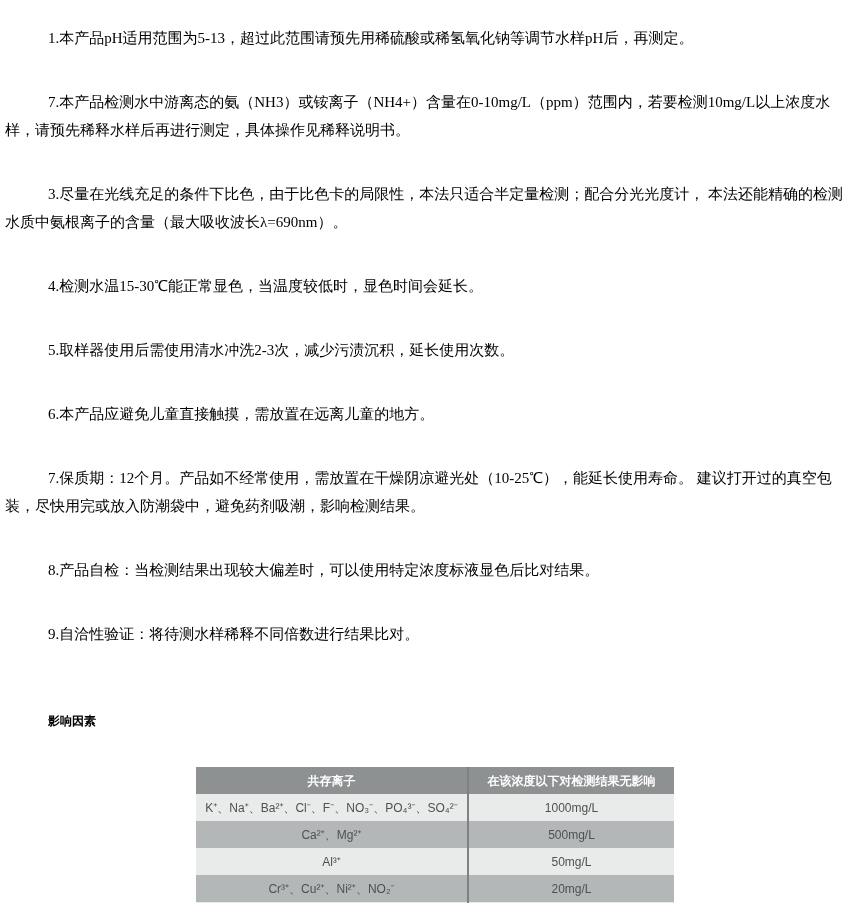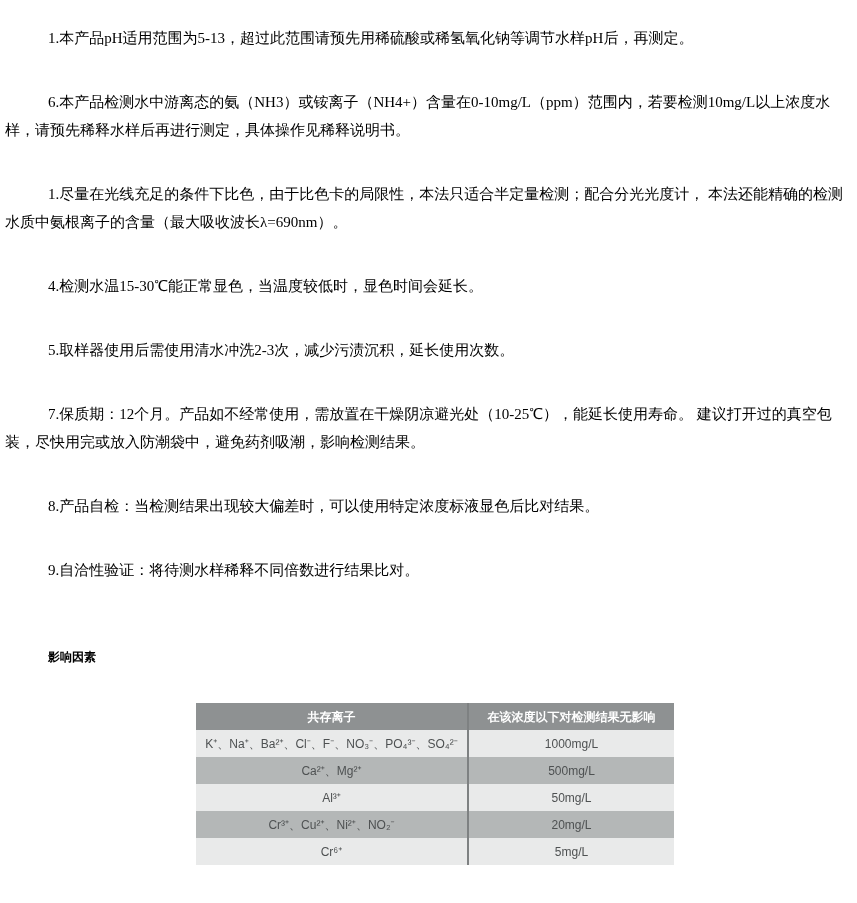--- a/index.html
+++ b/index.html
@@ -69,24 +69,25 @@
   table.influence-table td + td {
     border-left: 2px solid var(--divider, #7e8182);
   }
 </style>
 </head>
 <body>
 
 <div class="doc">
 
   <p class="note">1.本产品pH适用范围为5-13，超过此范围请预先用稀硫酸或稀氢氧化钠等调节水样pH后，再测定。</p>
-  <p class="note">6.本产品检测水中游离态的氨（NH3）或铵离子（NH4+）含量在0-10mg/L（ppm）范围内，若要检测10mg/L以上浓度水样，请预先稀释水样后再进行测定，具体操作见稀释说明书。</p>
-  <p class="note">1.尽量在光线充足的条件下比色，由于比色卡的局限性，本法只适合半定量检测；配合分光光度计， 本法还能精确的检测水质中氨根离子的含量（最大吸收波长λ=690nm）。</p>
+  <p class="note">7.本产品检测水中游离态的氨（NH3）或铵离子（NH4+）含量在0-10mg/L（ppm）范围内，若要检测10mg/L以上浓度水样，请预先稀释水样后再进行测定，具体操作见稀释说明书。</p>
+  <p class="note">3.尽量在光线充足的条件下比色，由于比色卡的局限性，本法只适合半定量检测；配合分光光度计， 本法还能精确的检测水质中氨根离子的含量（最大吸收波长λ=690nm）。</p>
   <p class="note">4.检测水温15-30℃能正常显色，当温度较低时，显色时间会延长。</p>
   <p class="note">5.取样器使用后需使用清水冲洗2-3次，减少污渍沉积，延长使用次数。</p>
+  <p class="note">6.本产品应避免儿童直接触摸，需放置在远离儿童的地方。</p>
   <p class="note">7.保质期：12个月。产品如不经常使用，需放置在干燥阴凉避光处（10-25℃），能延长使用寿命。 建议打开过的真空包装，尽快用完或放入防潮袋中，避免药剂吸潮，影响检测结果。</p>
   <p class="note">8.产品自检：当检测结果出现较大偏差时，可以使用特定浓度标液显色后比对结果。</p>
   <p class="note">9.自洽性验证：将待测水样稀释不同倍数进行结果比对。</p>
 
   <div class="section-heading">影响因素</div>
 
   <table class="influence-table">
     <colgroup>
       <col class="c-ions">
       <col class="c-limit">

